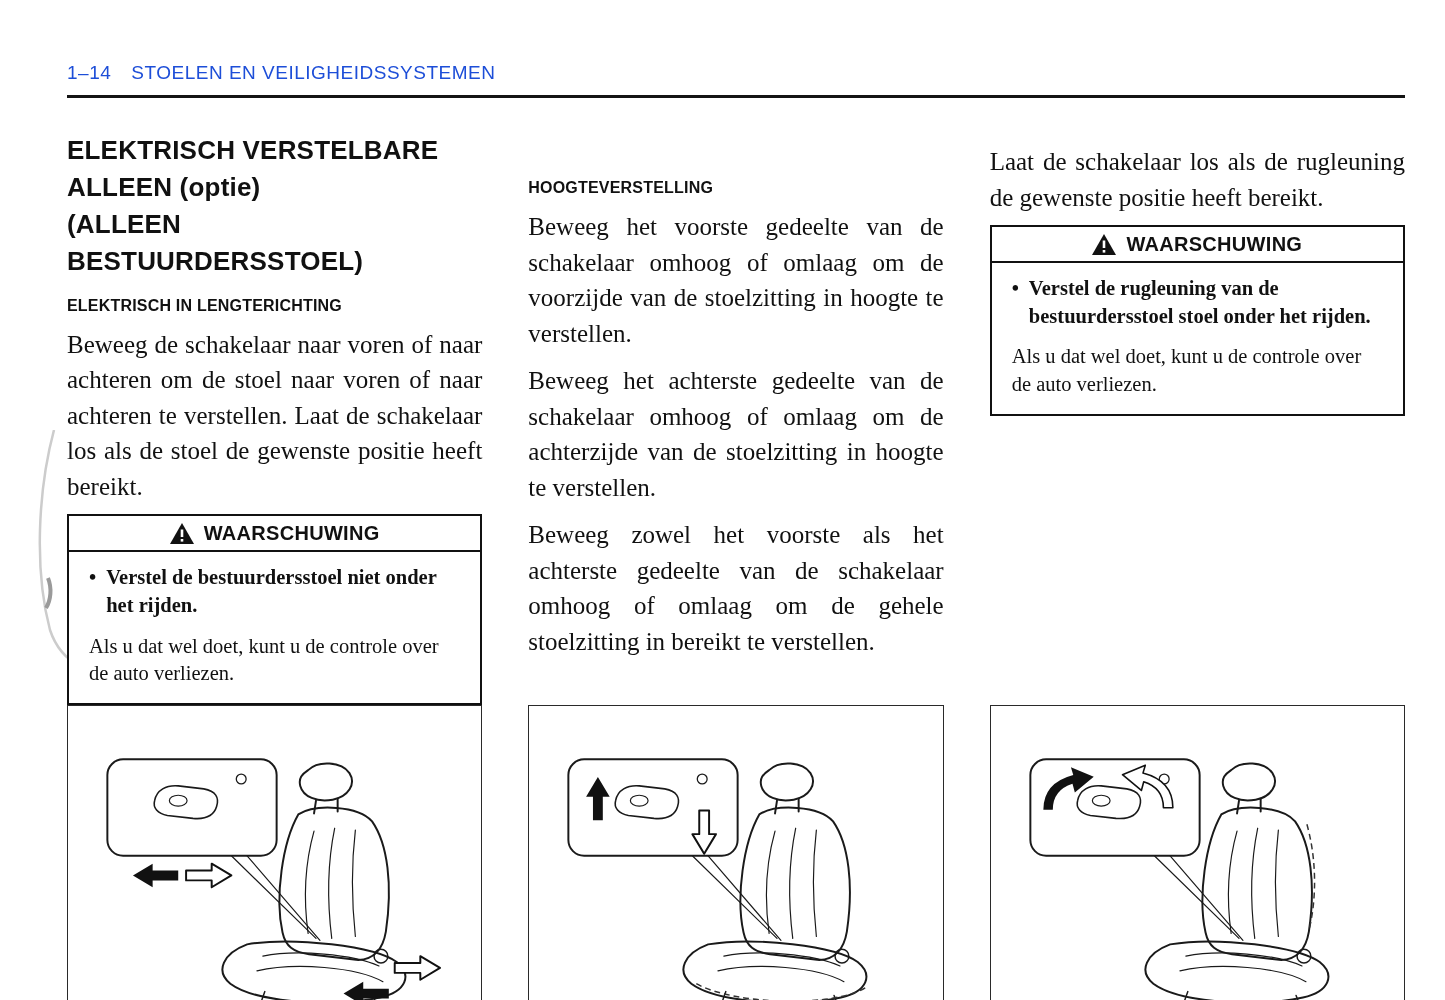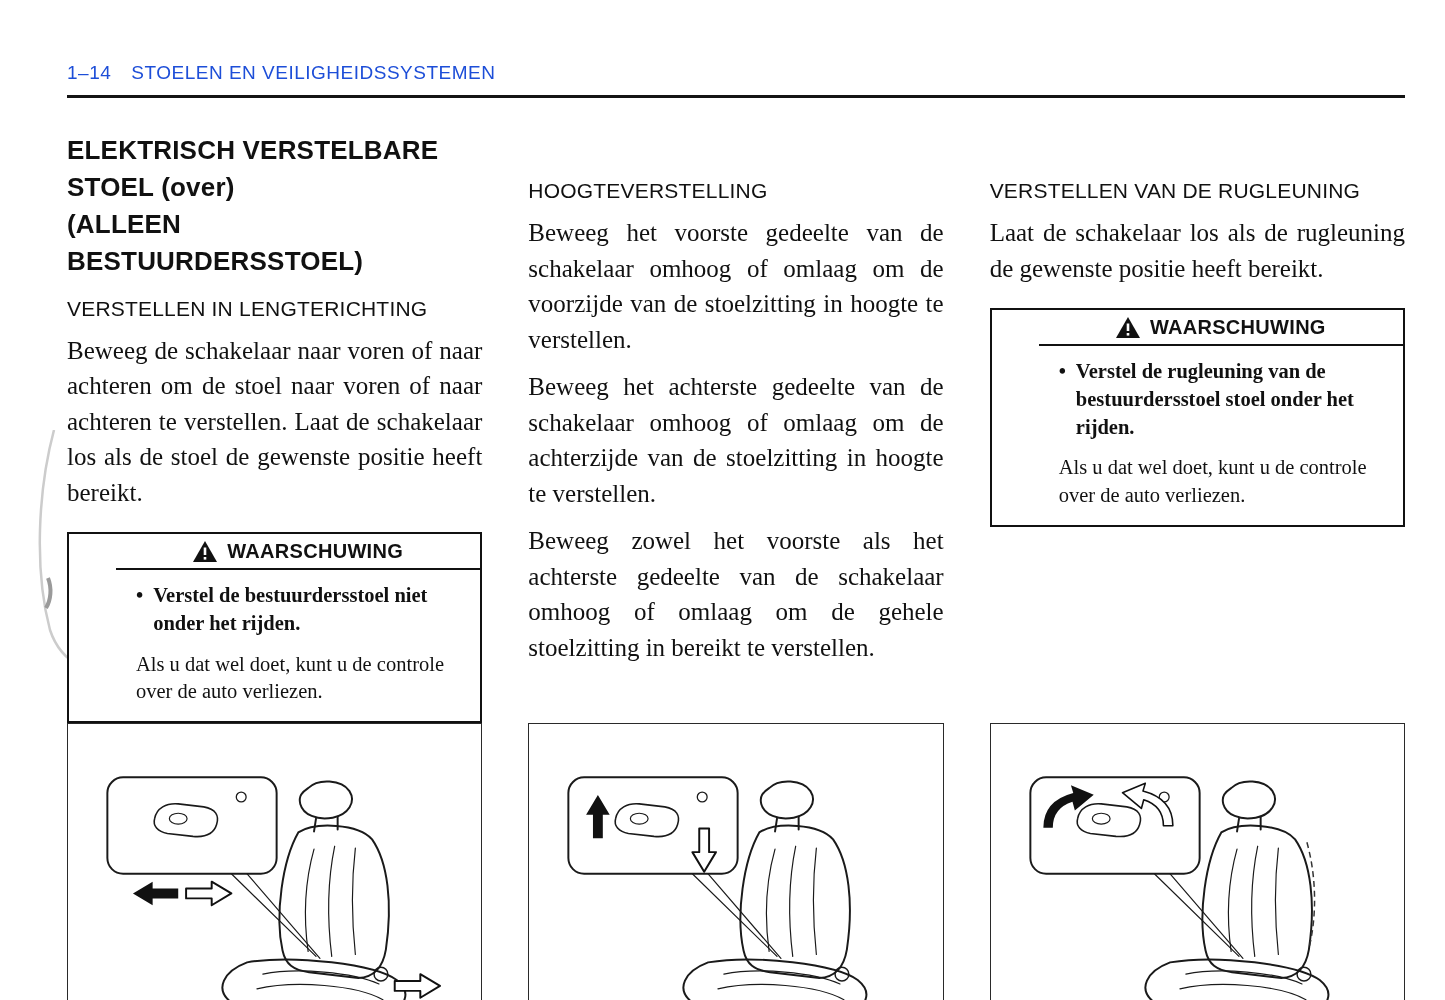--- a/index.html
+++ b/index.html
@@ -24,32 +24,32 @@
     column-gap:46px; margin-top:34px;
   }
   .coltext { min-height:535px; }
 
   .title {
     font-family:"Liberation Sans", sans-serif; font-weight:700;
     font-size:26px; line-height:1.42; letter-spacing:.2px;
   }
   .title .line { display:block; }
   .sub {
-    font-family:"Liberation Sans", sans-serif; font-weight:400;
-    font-size:21px; line-height:1.2; letter-spacing:.2px; margin-top:16px;
+    font-family:"Liberation Sans", sans-serif; font-weight:700;
+    font-size:16px; line-height:1.2; letter-spacing:.2px; margin-top:16px;
   }
   .sub.push { margin-top:46px; }
 
   p.body {
     font-size:25px; line-height:1.42; text-align:justify;
     margin-top:12px;
   }
 
   
-  .warnbox { border:2px solid #111; margin-top:22px; background:#fff;padding-left:47px; }
+  .warnbox { border:2px solid #111; margin-top:10px; background:#fff; }
   .warnhead {
     display:flex; justify-content:center; align-items:center; gap:10px;
     padding:6px 0 5px; border-bottom:2px solid #111;
     font-family:"Liberation Sans", sans-serif; font-weight:700; font-size:20px;
     letter-spacing:.3px;
   }
   .warnicon { display:inline-flex; }
   .warnbody { padding:12px 18px 15px 20px; font-weight:700; font-size:20.5px; line-height:1.35; }
   .warnbullet { display:flex; gap:10px; }
   .warnbullet .bul { flex:0 0 auto; }
@@ -117,24 +117,24 @@
   <div class="pagehead">
     <span class="pagenum">1–14</span><span>STOELEN EN VEILIGHEIDSSYSTEMEN</span>
   </div>
   <div class="rule"></div>
 
   <div class="grid">
 
     <section class="coltext">
       <h1 class="title">
         <span class="line">ELEKTRISCH VERSTELBARE</span>
-        <span class="line">STOEL (over)</span>
+        <span class="line">ALLEEN (optie)</span>
         <span class="line">(ALLEEN BESTUURDERSSTOEL)</span>
       </h1>
-      <h2 class="sub">VERSTELLEN IN LENGTERICHTING</h2>
+      <h2 class="sub">ELEKTRISCH IN LENGTERICHTING</h2>
       <p class="body">Beweeg de schakelaar naar voren of naar achteren om de stoel naar voren of naar achteren te verstellen. Laat de schakelaar los als de stoel de gewenste positie heeft bereikt.</p>
 
       <div class="warnbox">
         <div class="warnhead">
           <span class="warnicon">
             <svg width="24" height="21" viewBox="0 0 24 21">
               <path d="M12 0 L24 21 H0 Z" fill="#111"></path>
               <rect x="10.7" y="6.5" width="2.6" height="7.5" fill="#fff"></rect>
               <rect x="10.7" y="16" width="2.6" height="2.6" fill="#fff"></rect>
             </svg>
@@ -152,21 +152,20 @@
     </section>
 
     <section class="coltext">
       <h2 class="sub push">HOOGTEVERSTELLING</h2>
       <p class="body">Beweeg het voorste gedeelte van de schakelaar omhoog of omlaag om de voorzijde van de stoelzitting in hoogte te verstellen.</p>
       <p class="body">Beweeg het achterste gedeelte van de schakelaar omhoog of omlaag om de achterzijde van de stoelzitting in hoogte te verstellen.</p>
       <p class="body">Beweeg zowel het voorste als het achterste gedeelte van de schakelaar omhoog of omlaag om de gehele stoelzitting in bereikt te verstellen.</p>
     </section>
 
     <section class="coltext">
-      <h2 class="sub push">VERSTELLEN VAN DE RUGLEUNING</h2>
       <p class="body">Laat de schakelaar los als de rugleuning de gewenste positie heeft bereikt.</p>
 
       <div class="warnbox">
         <div class="warnhead">
           <span class="warnicon">
             <svg width="24" height="21" viewBox="0 0 24 21">
               <path d="M12 0 L24 21 H0 Z" fill="#111"></path>
               <rect x="10.7" y="6.5" width="2.6" height="7.5" fill="#fff"></rect>
               <rect x="10.7" y="16" width="2.6" height="2.6" fill="#fff"></rect>
             </svg>

